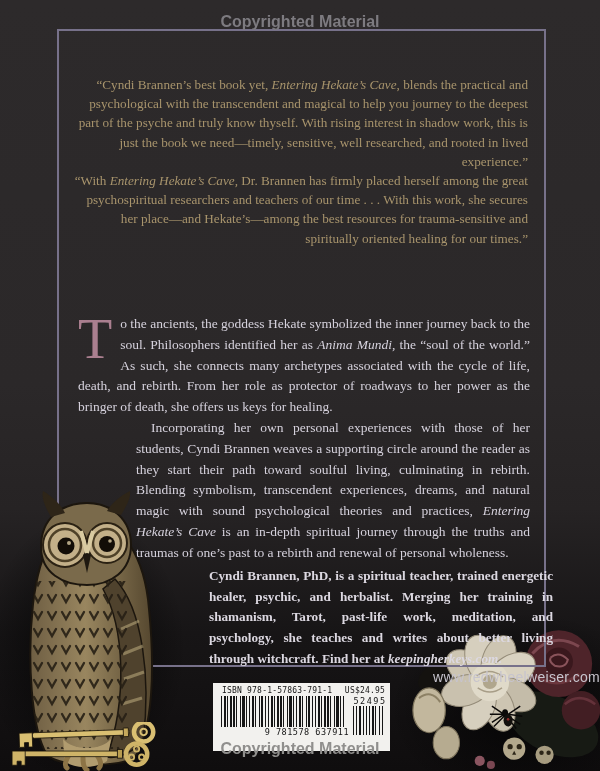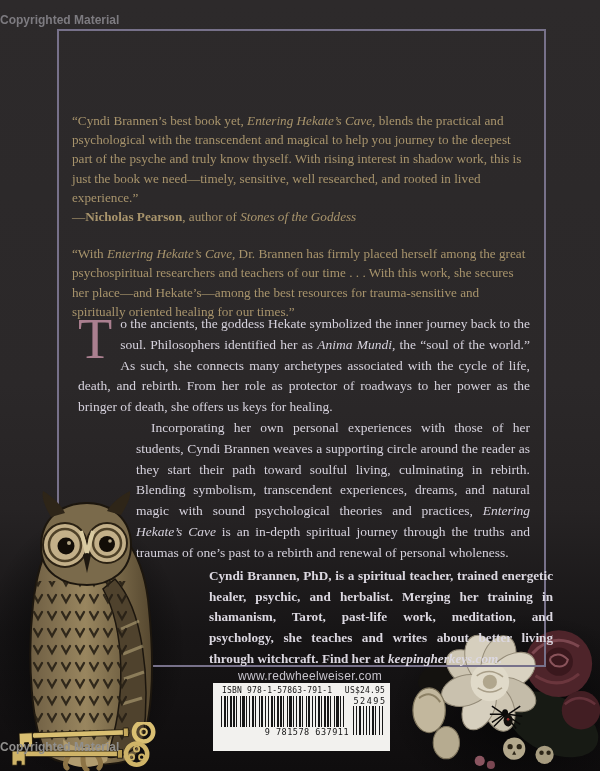--- a/index.html
+++ b/index.html
@@ -4,42 +4,42 @@
 <style>
   html,body{margin:0;padding:0;background:#111;}
   .page{
     position:relative;width:600px;height:771px;overflow:hidden;
     font-family:"Liberation Serif",serif;
     background:
       radial-gradient(ellipse 140px 190px at 85px 650px, rgba(2,2,2,.85), transparent 72%),
       radial-gradient(ellipse 180px 130px at 525px 710px, rgba(2,2,2,.8), transparent 75%),
       linear-gradient(180deg,#2d2a2b 0%,#2b2829 50%,#262324 66%,#171516 82%,#0f0d0e 100%);
   }
-  .copyright{position:absolute;left:0;right:0;
-    font-family:"Liberation Sans",sans-serif;font-weight:700;font-size:12px;}
+  .copyright{position:absolute;left:0;right:0;text-align:center;
+    font-family:"Liberation Sans",sans-serif;font-weight:700;font-size:16px;}
   .copyright.top{top:13px;color:#7d7b80;z-index:4;}
   .copyright.bottom{top:740px;color:#908f8d;z-index:9;}
   .frame{position:absolute;left:57px;top:29px;width:485px;height:634px;
     border:2px solid #77718a;z-index:3;}
-  .quotes{position:absolute;left:72px;top:75px;width:456px;text-align:left;
-    color:#a8946c;font-size:13.2px;line-height:19.2px;z-index:4;margin-top:36px;}
+  .quotes{position:absolute;left:72px;top:75px;width:456px;text-align:right;
+    color:#a8946c;font-size:13.2px;line-height:19.2px;z-index:4;}
   .quotes p{margin:0;}
   .quotes p.gap{margin-bottom:18px;}
   .it{font-style:italic;}
   .bd{font-weight:700;}
   .synopsis{position:absolute;left:78px;top:314px;width:452px;text-align:justify;
     color:#d6d2dd;font-size:13.5px;line-height:20.8px;z-index:4;}
   .synopsis p{margin:0;}
   .dropcap{float:left;font-size:56px;line-height:42px;padding:4px 8px 0 0;color:#aa7f8f;}
   .p2{text-indent:15px;margin-top:1px;}
   .owl-spacer{float:left;width:58px;height:46px;margin-top:82px;}
   .bio{position:absolute;left:186px;top:553px;width:344px;text-align:justify;
     font-weight:700;font-size:13.2px;line-height:20.6px;color:#dcd8e1;z-index:4;margin-left:23px;}
-  .website{position:absolute;top:669px;left:0;right:0;text-align:center;z-index:4;
-    font-family:"Liberation Sans",sans-serif;font-size:12px;letter-spacing:.3px;color:#c7c4cd;padding-left:20px;}
+  .website{position:absolute;top:669px;left:0;right:0;text-align:right;z-index:4;
+    font-family:"Liberation Sans",sans-serif;font-size:14px;letter-spacing:.3px;color:#c7c4cd;padding-left:20px;}
   .deco{position:absolute;}
   .owl-svg{left:2px;top:489px;width:170px;height:282px;z-index:5;}
   .keys-svg{left:8px;top:722px;width:162px;height:48px;z-index:6;}
   .flowers-svg{right:0;bottom:0;width:200px;height:160px;z-index:2;}
   .barcode{position:absolute;left:213px;top:683px;width:177px;height:68px;
     background:#f2f1ee;z-index:8;color:#141414;}
   .bc-top{display:flex;justify-content:space-between;padding:3px 5px 0 9px;
     font-family:"DejaVu Sans Mono",monospace;font-size:8px;letter-spacing:.2px;}
   .bc-bars-main{position:absolute;left:8px;top:13px;width:124px;height:39px;
     background:repeating-linear-gradient(90deg,#161616 0 1.2px,transparent 1.2px 2.6px,
@@ -57,21 +57,20 @@
 <body>
 
 <div class="page">
 
   <div class="copyright top">Copyrighted Material</div>
 
   <div class="frame"></div>
 
   <div class="quotes">
     <p>“Cyndi Brannen’s best book yet, <span class="it">Entering Hekate’s Cave</span>, blends the practical and psychological with the transcendent and magical to help you journey to the deepest part of the psyche and truly know thyself. With rising interest in shadow work, this is just the book we need—timely, sensitive, well researched, and rooted in lived experience.”</p>
-    <p class="gap">—<span class="bd">Nicholas Pearson</span>, author of <span class="it">Stones of the Goddess</span></p>
     <p>“With <span class="it">Entering Hekate’s Cave,</span> Dr. Brannen has firmly placed herself among the great psychospiritual researchers and teachers of our time . . . With this work, she secures her place—and Hekate’s—among the best resources for trauma-sensitive and spiritually oriented healing for our times.”</p>
   </div>
 
   <div class="synopsis">
     <p class="p1"><span class="dropcap">T</span><span>o the ancients, the goddess Hekate symbolized the inner journey back to the soul. Philosophers identified her as <span class="it">Anima Mundi</span>, the “soul of the world.” As such, she connects many archetypes associated with the cycle of life, death, and rebirth. From her role as protector of roadways to her power as the bringer of death, she offers us keys for healing.</span></p>
     <p class="p2"><span class="owl-spacer"></span><span>Incorporating her own personal experiences with those of her students, Cyndi Brannen weaves a supporting circle around the reader as they start their path toward soulful living, culminating in rebirth. Blending symbolism, transcendent experiences, dreams, and natural magic with sound psychological theories and practices, <span class="it">Entering Hekate’s Cave</span> is an in-depth spiritual journey through the truths and traumas of one’s past to a rebirth and renewal of personal wholeness.</span></p>
   </div>
 
   <p class="bio"><span class="bd">Cyndi Brannen, PhD,</span> is a spiritual teacher, trained energetic healer, psychic, and herbalist. Merging her training in shamanism, Tarot, past-life work, meditation, and psychology, she teaches and writes about better living through witchcraft. Find her at <span class="it">keepingherkeys.com</span>.</p>
 

